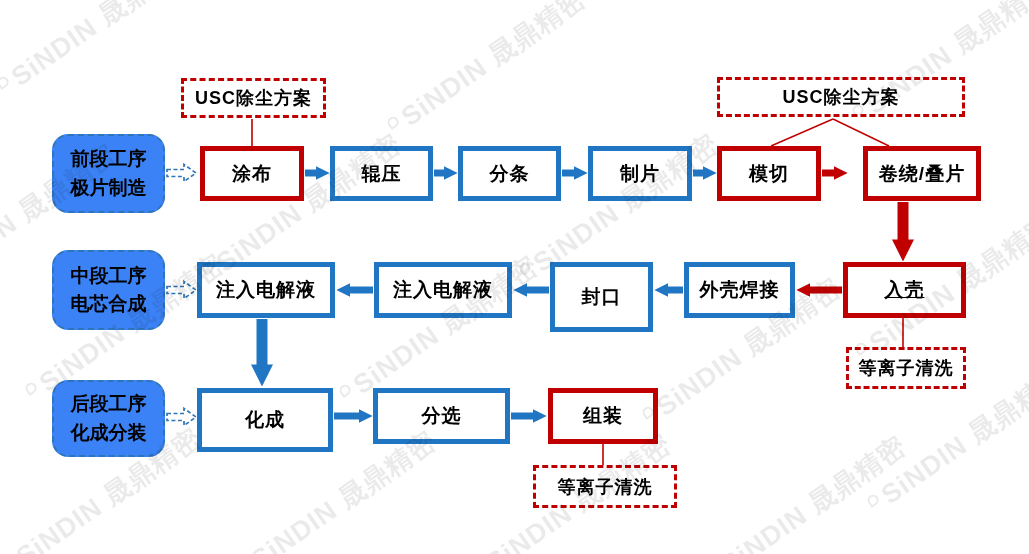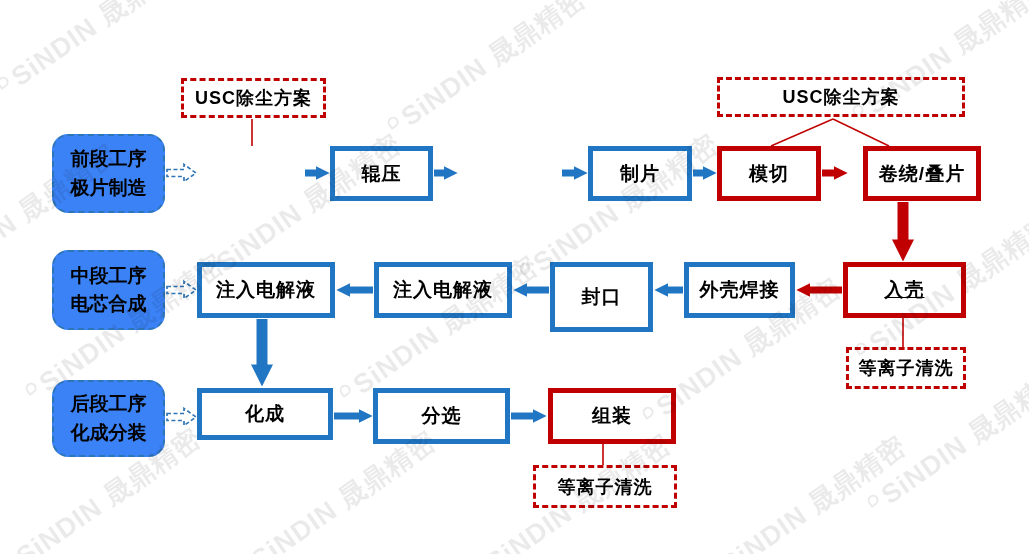--- a/index.html
+++ b/index.html
@@ -78,34 +78,36 @@
     <span>电芯合成</span>
   </div>
   <div class="stage" style="left:52px;top:380px;width:113px;height:77px;">
     <span>后段工序</span>
     <span>化成分装</span>
   </div>
 
   <div class="tag" style="left:181px;top:78px;width:145px;height:40px;">USC除尘方案</div>
   <div class="tag" style="left:717px;top:77px;width:248px;height:40px;">USC除尘方案</div>
 
+  <div class="proc b-red" style="left:200px;top:146px;width:104px;height:55px;">涂布</div>
   <div class="proc b-blue" style="left:330px;top:146px;width:103px;height:55px;">辊压</div>
+  <div class="proc b-blue" style="left:458px;top:146px;width:103px;height:55px;">分条</div>
   <div class="proc b-blue" style="left:588px;top:146px;width:104px;height:55px;">制片</div>
   <div class="proc b-red" style="left:717px;top:146px;width:104px;height:55px;">模切</div>
   <div class="proc b-red" style="left:848px;top:146px;width:118px;height:55px;margin-left:15px;">卷绕/叠片</div>
 
   <div class="proc b-blue" style="left:197px;top:262px;width:138px;height:56px;">注入电解液</div>
   <div class="proc b-blue" style="left:374px;top:262px;width:138px;height:56px;">注入电解液</div>
   <div class="proc b-blue" style="left:550px;top:262px;width:103px;height:70px;">封口</div>
   <div class="proc b-blue" style="left:684px;top:262px;width:111px;height:56px;">外壳焊接</div>
   <div class="proc b-red" style="left:843px;top:262px;width:123px;height:56px;text-decoration:underline;">入壳</div>
 
-  <div class="proc b-blue" style="left:197px;top:388px;width:136px;height:52px;">化成</div>
+  <div class="proc b-blue" style="left:197px;top:388px;width:136px;height:64px;">化成</div>
   <div class="proc b-blue" style="left:373px;top:388px;width:137px;height:56px;">分选</div>
-  <div class="proc b-red" style="left:548px;top:388px;width:128px;height:56px;">组装</div>
+  <div class="proc b-red" style="left:548px;top:388px;width:110px;height:56px;">组装</div>
 
   <div class="tag" style="left:846px;top:347px;width:120px;height:42px;">等离子清洗</div>
   <div class="tag" style="left:533px;top:465px;width:144px;height:43px;">等离子清洗</div>
 
   <div class="wm-layer">
       <div class="wm" style="left: -20px; top: 4px;">SiNDIN 晟鼎精密</div>
       <div class="wm" style="left: 370px; top: 44px;">SiNDIN 晟鼎精密</div>
       <div class="wm" style="left: 835px; top: 32px;">SiNDIN 晟鼎精密</div>
       <div class="wm" style="left: -100px; top: 200px;">SiNDIN 晟鼎精密</div>
       <div class="wm" style="left: 185px; top: 190px;">SiNDIN 晟鼎精密</div>

